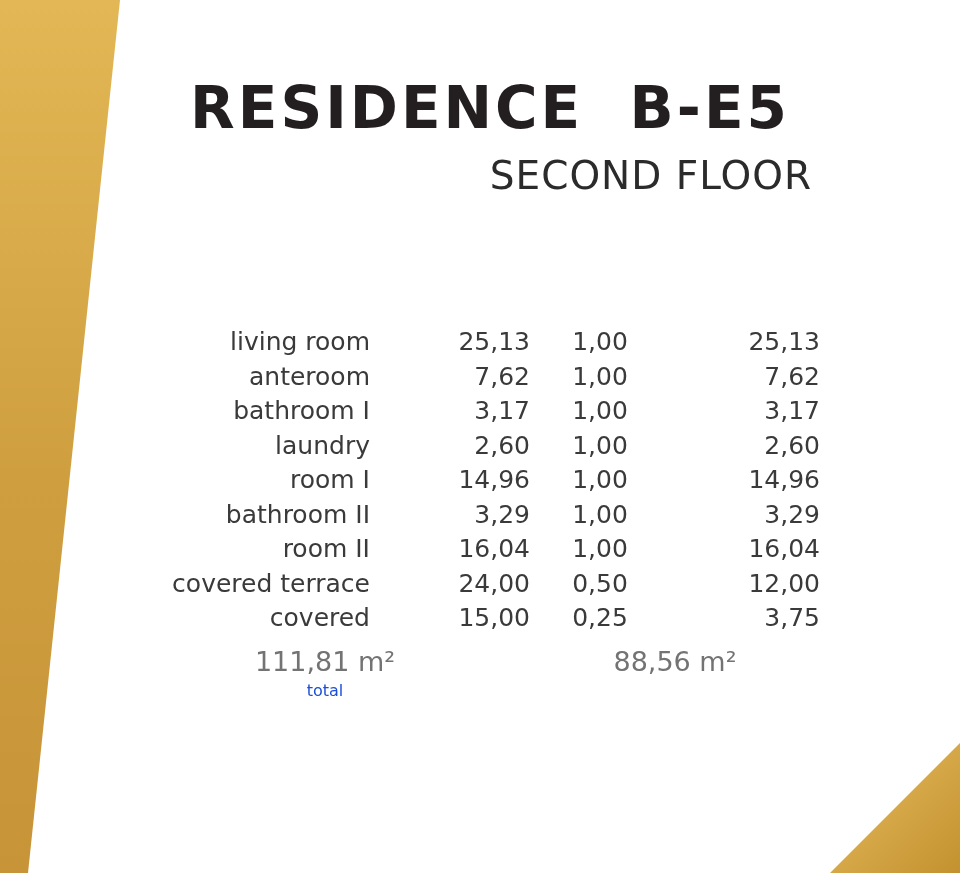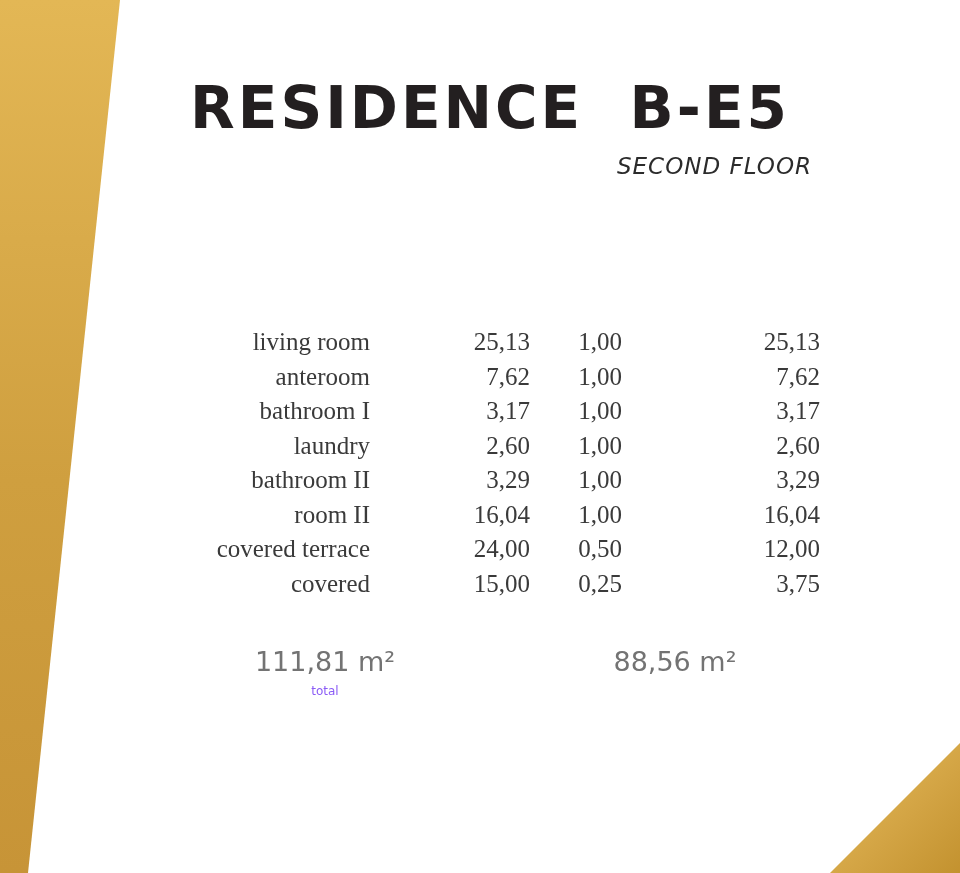--- a/index.html
+++ b/index.html
@@ -58,49 +58,47 @@
     font-size: 58px;
     font-weight: 600;
     letter-spacing: 3px;
     color: #231f20;
     line-height: 1.05;
     margin: 0;
     white-space: pre;
   }
   .subtitle {
     font-family: "DejaVu Sans", sans-serif;
-    font-size: 23px;
+    font-size: 39px;
     font-weight: 400;
     letter-spacing: 1px;
     color: #2b2b2b;
     margin: 14px 0 0 0;
     padding-right: 148px;
     text-align: right;
-    font-style: italic;
   }
 
   
   .table-wrap {
     position: absolute;
     left: 120px;
     top: 325px;
     width: 700px;
   }
   table.areas {
     border-collapse: collapse;
     width: 100%;
     font-family: "DejaVu Sans", sans-serif;
     color: #3a3a3a;
   }
   table.areas td {
     font-size: 25px;
     line-height: 34.5px;
     padding: 0;
     white-space: nowrap;
-    font-family: Liberation Serif, serif;
   }
   td.c-name  { width: 250px; text-align: right; padding-right: 0; }
   td.c-gross { width: 160px; text-align: right; padding-right: 34px; }
   td.c-coef  { width: 140px; text-align: center; padding-right: 42px; }
   td.c-net   { width: 150px; text-align: right; padding-right: 18px; }
 
   
   .totals {
     position: absolute;
     left: 120px;
@@ -116,23 +114,23 @@
     text-align: center;
   }
   .total-block.left  { width: 410px; }
   .total-block.right { width: 290px; }
   .total-value {
     font-size: 27px;
     line-height: 34px;
     color: #737373;
   }
   .total-label {
-    font-size: 12px;
+    font-size: 16px;
     line-height: 24px;
-    color: #8b5cf6;
+    color: #1d4ed8;
   }
 </style>
 </head>
 <body>
 
 <div id="page">
 
   <div class="gold-left"></div>
   <div class="gold-right"></div>
 
@@ -160,20 +158,26 @@
           <td class="c-name">bathroom I</td>
           <td class="c-gross">3,17</td>
           <td class="c-coef">1,00</td>
           <td class="c-net">3,17</td>
         </tr>
         <tr>
           <td class="c-name">laundry</td>
           <td class="c-gross">2,60</td>
           <td class="c-coef">1,00</td>
           <td class="c-net">2,60</td>
+        </tr>
+        <tr>
+          <td class="c-name">room I</td>
+          <td class="c-gross">14,96</td>
+          <td class="c-coef">1,00</td>
+          <td class="c-net">14,96</td>
         </tr>
         <tr>
           <td class="c-name">bathroom II</td>
           <td class="c-gross">3,29</td>
           <td class="c-coef">1,00</td>
           <td class="c-net">3,29</td>
         </tr>
         <tr>
           <td class="c-name">room II</td>
           <td class="c-gross">16,04</td>

